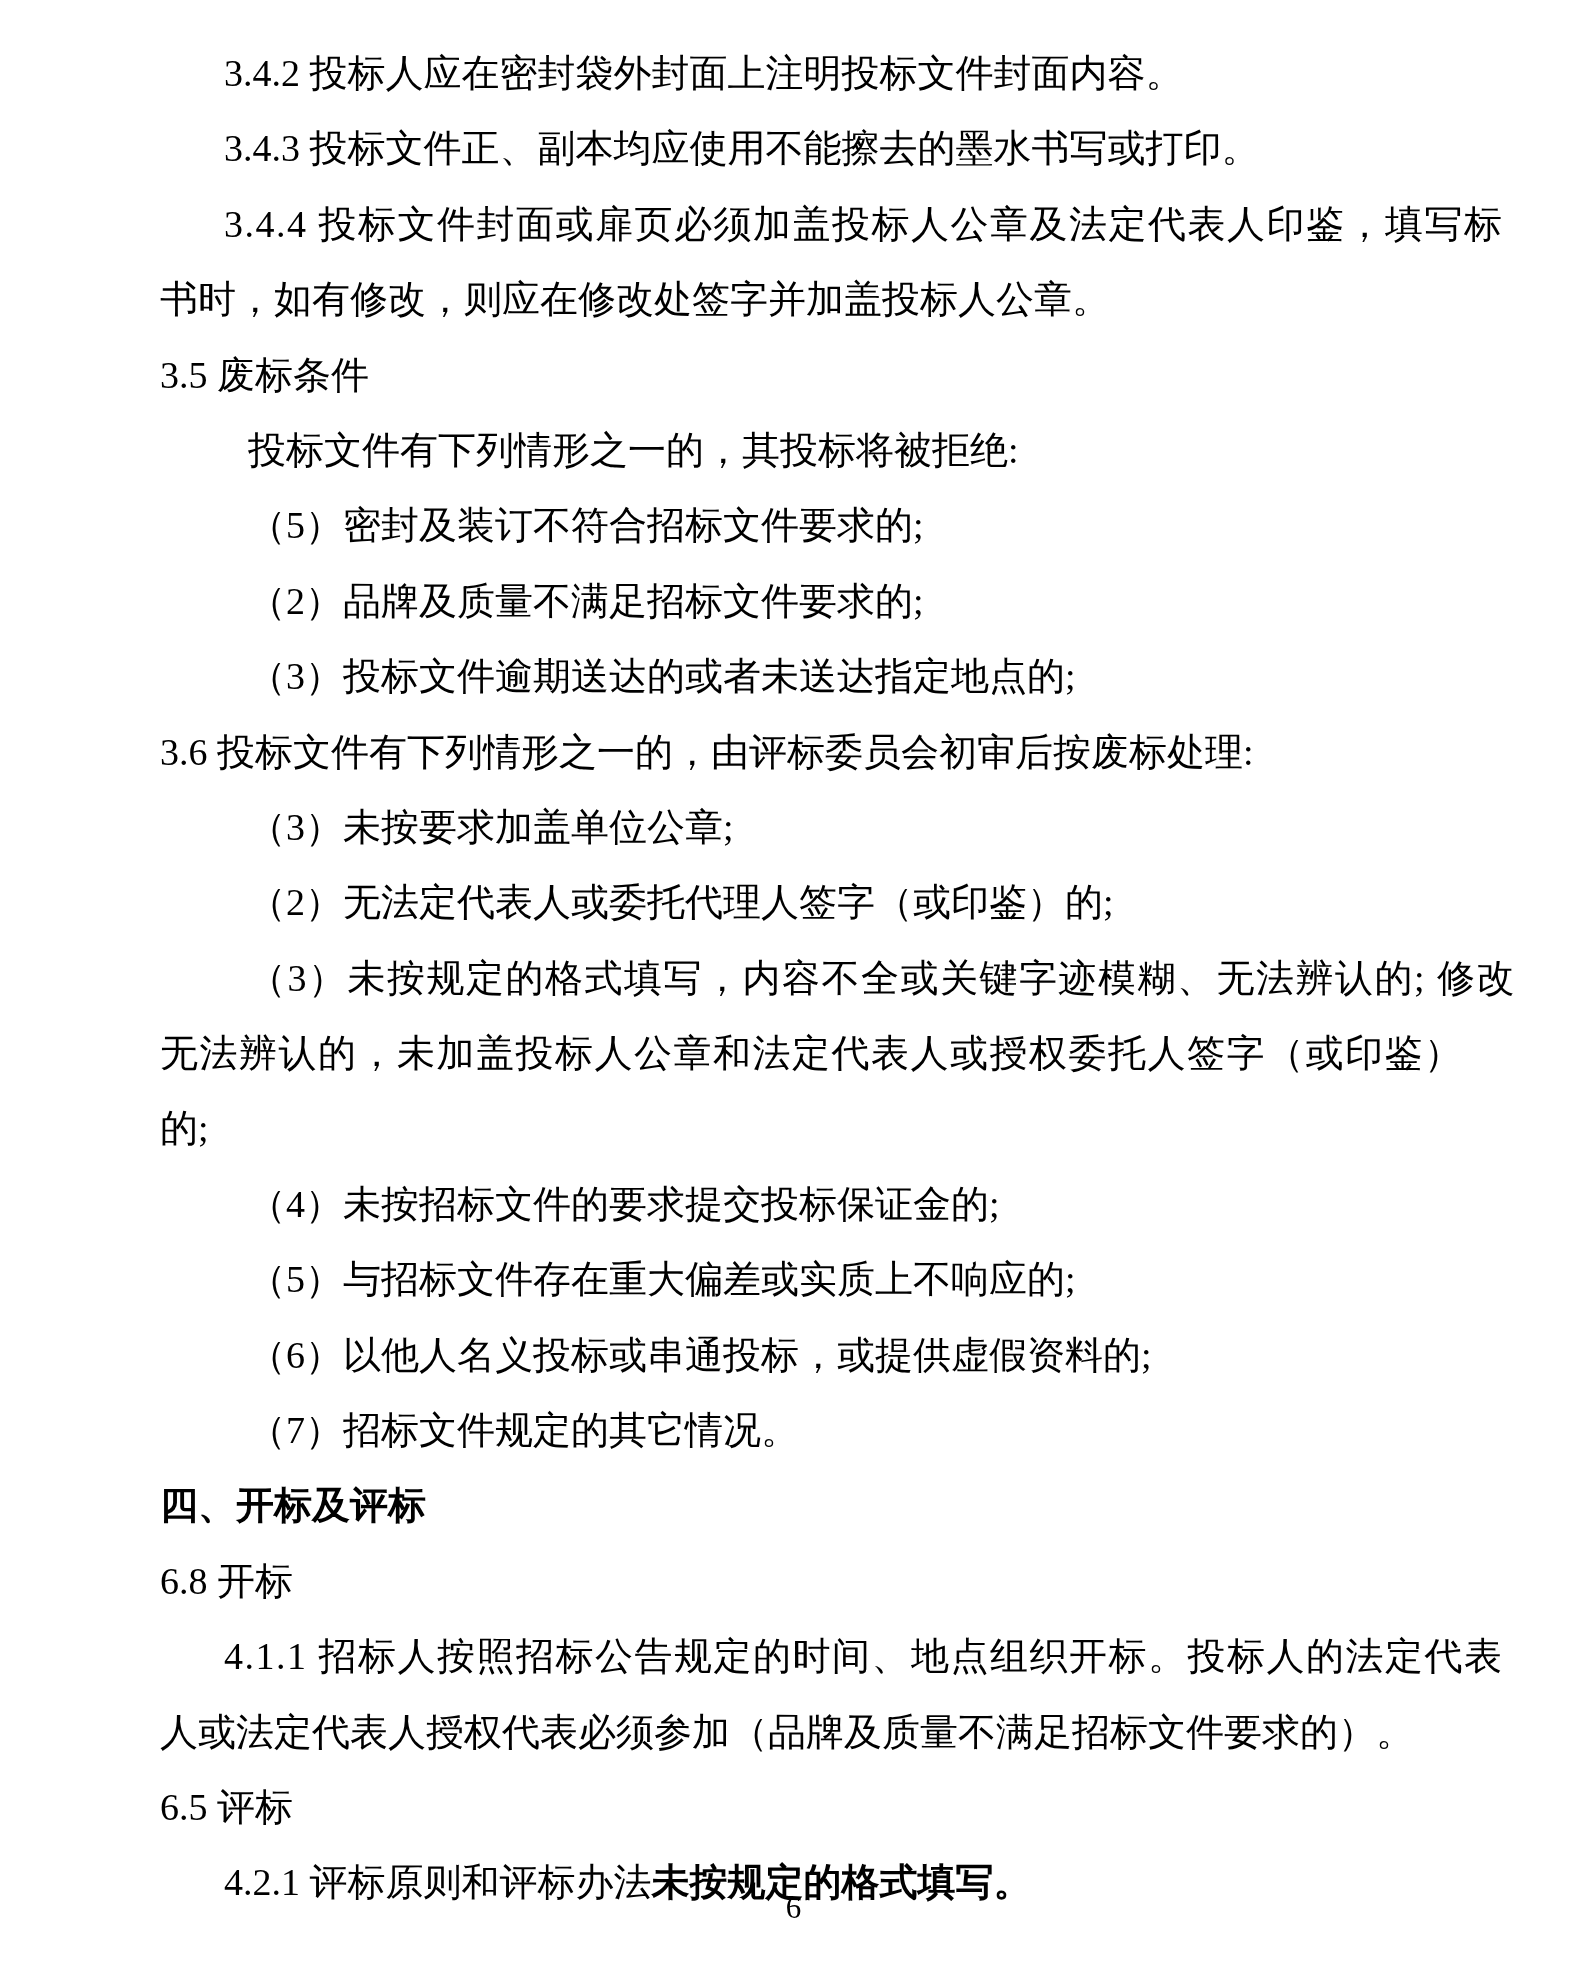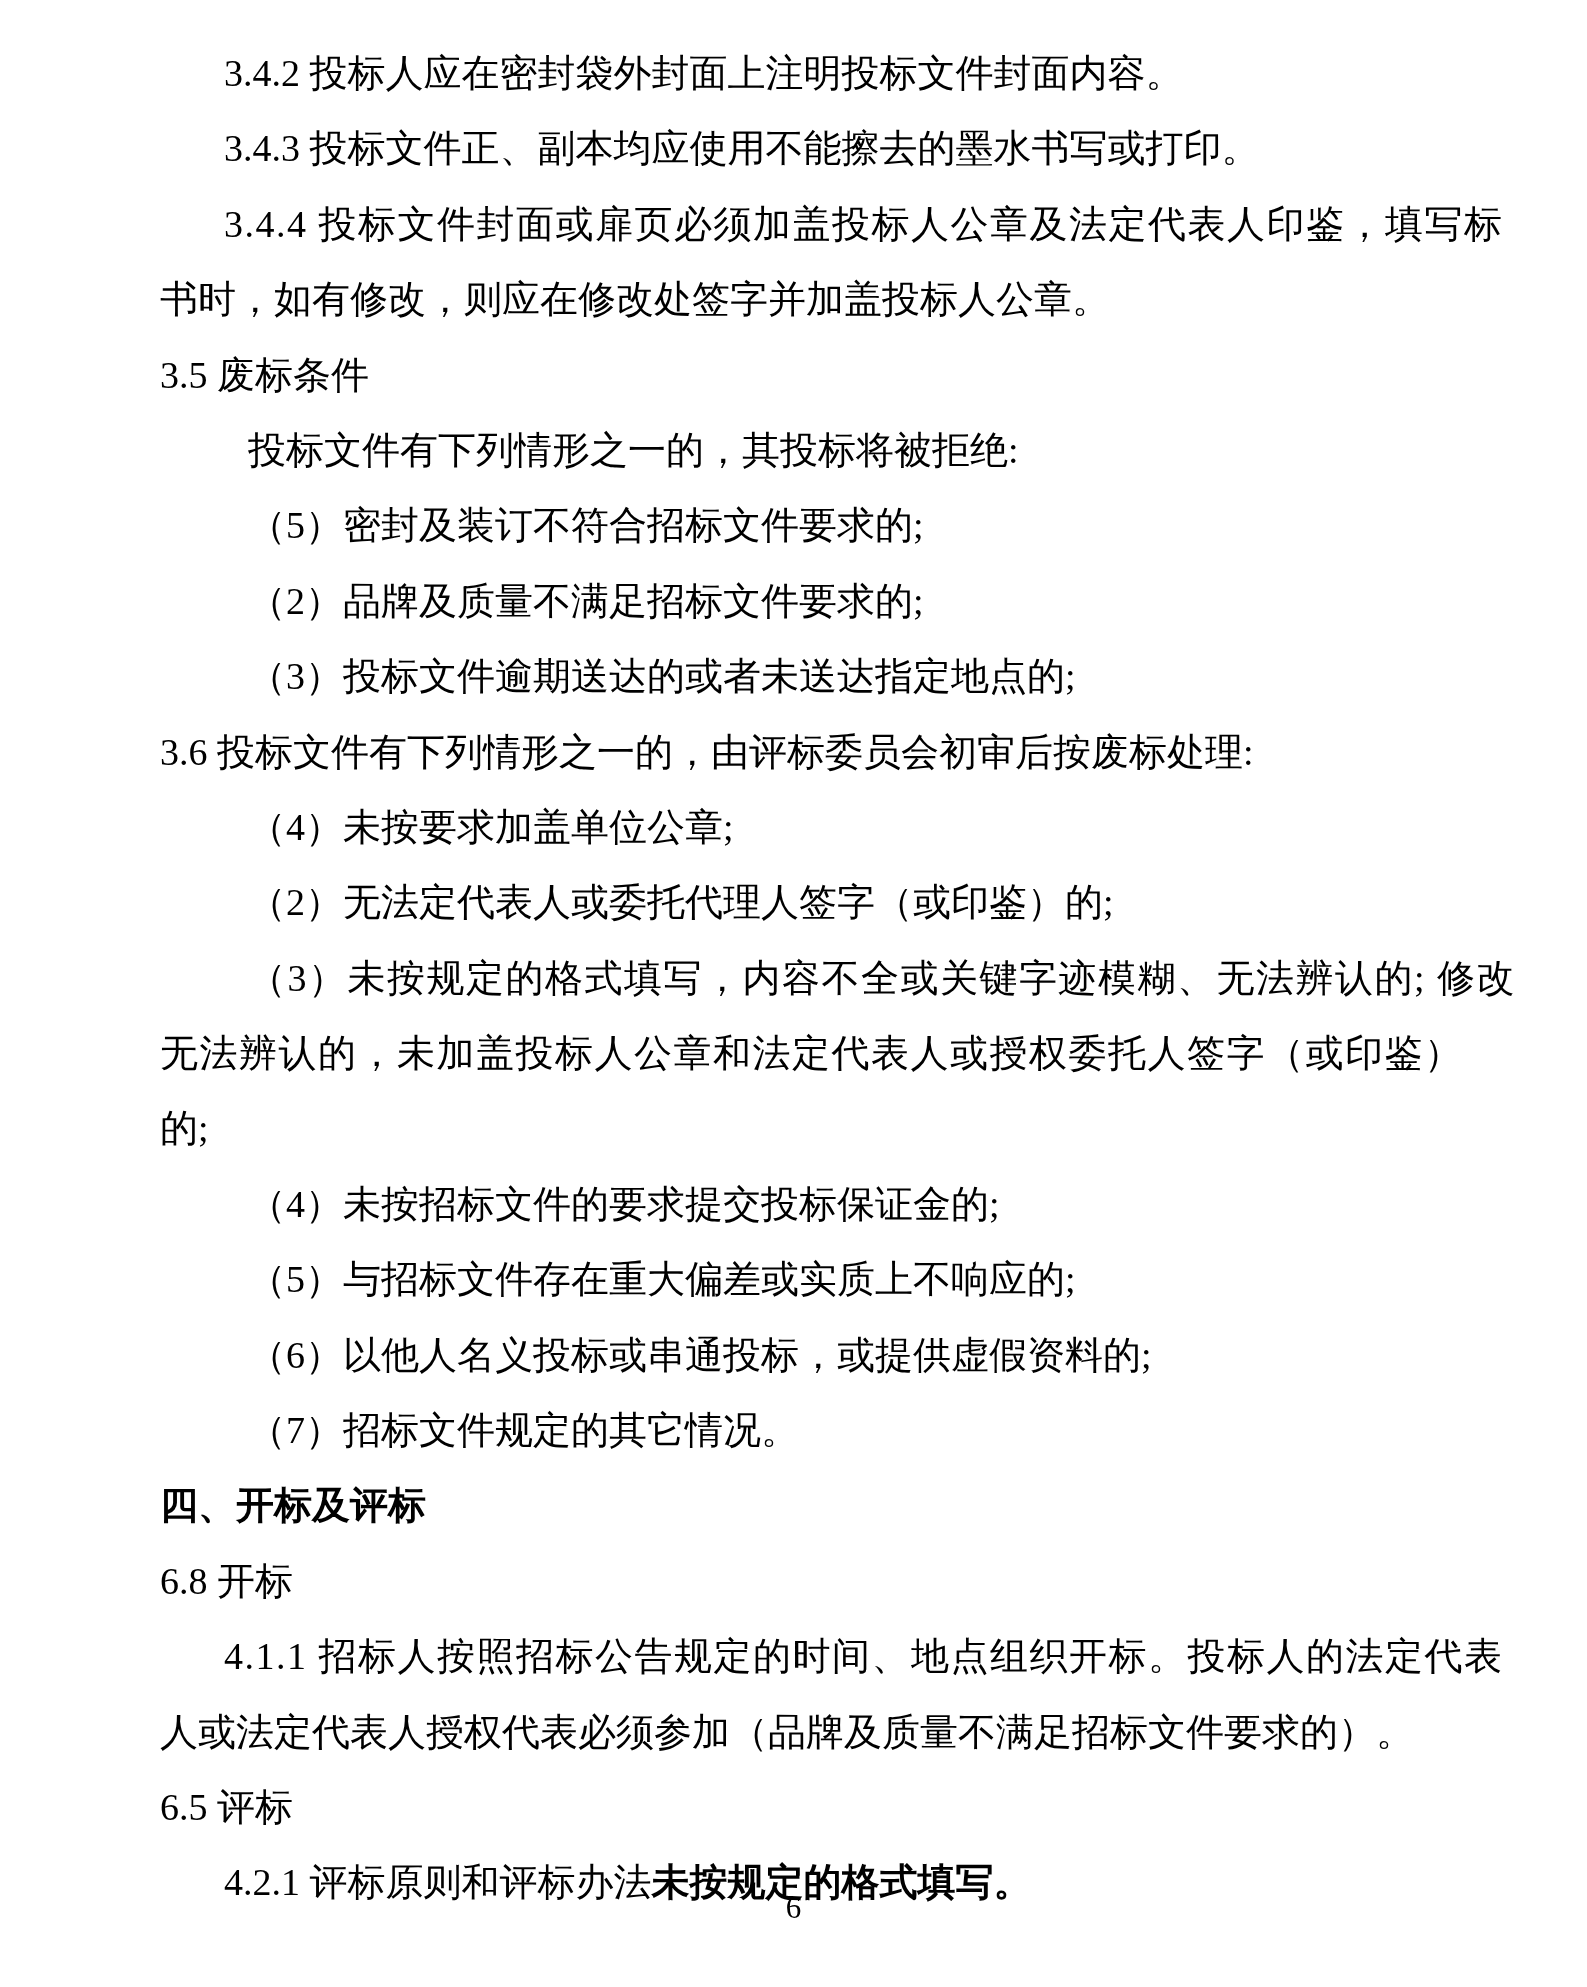--- a/index.html
+++ b/index.html
@@ -48,21 +48,21 @@
     <div class="line sub"><span>3.4.2 投标人应在密封袋外封面上注明投标文件封面内容。</span></div>
     <div class="line sub"><span>3.4.3 投标文件正、副本均应使用不能擦去的墨水书写或打印。</span></div>
     <div class="line sub stretch"><span>3.4.4 投标文件封面或扉页必须加盖投标人公章及法定代表人印鉴，填写标</span></div>
     <div class="line none"><span>书时，如有修改，则应在修改处签字并加盖投标人公章。</span></div>
     <div class="line none"><span>3.5 废标条件</span></div>
     <div class="line item"><span>投标文件有下列情形之一的，其投标将被拒绝:</span></div>
     <div class="line item"><span>（5）密封及装订不符合招标文件要求的;</span></div>
     <div class="line item"><span>（2）品牌及质量不满足招标文件要求的;</span></div>
     <div class="line item"><span>（3）投标文件逾期送达的或者未送达指定地点的;</span></div>
     <div class="line none"><span>3.6 投标文件有下列情形之一的，由评标委员会初审后按废标处理:</span></div>
-    <div class="line item"><span>（4）未按要求加盖单位公章;</span></div>
+    <div class="line item"><span>（3）未按要求加盖单位公章;</span></div>
     <div class="line item"><span>（2）无法定代表人或委托代理人签字（或印鉴）的;</span></div>
     <div class="line item stretch"><span>（3）未按规定的格式填写，内容不全或关键字迹模糊、无法辨认的; 修改</span></div>
     <div class="line none stretch"><span>无法辨认的，未加盖投标人公章和法定代表人或授权委托人签字（或印鉴）</span></div>
     <div class="line none"><span>的;</span></div>
     <div class="line item"><span>（4）未按招标文件的要求提交投标保证金的;</span></div>
     <div class="line item"><span>（5）与招标文件存在重大偏差或实质上不响应的;</span></div>
     <div class="line item"><span>（6）以他人名义投标或串通投标，或提供虚假资料的;</span></div>
     <div class="line item"><span>（7）招标文件规定的其它情况。</span></div>
     <div class="line none"><span class="bold">四、开标及评标</span></div>
     <div class="line none"><span>6.8 开标</span></div>

